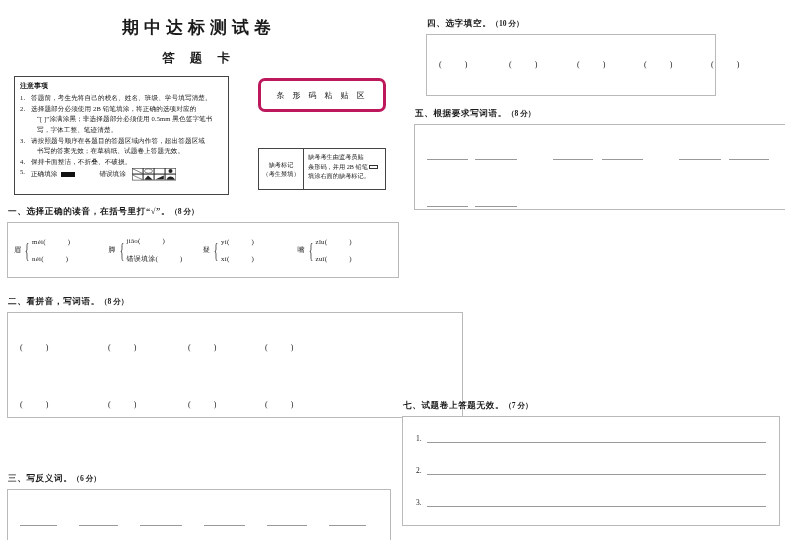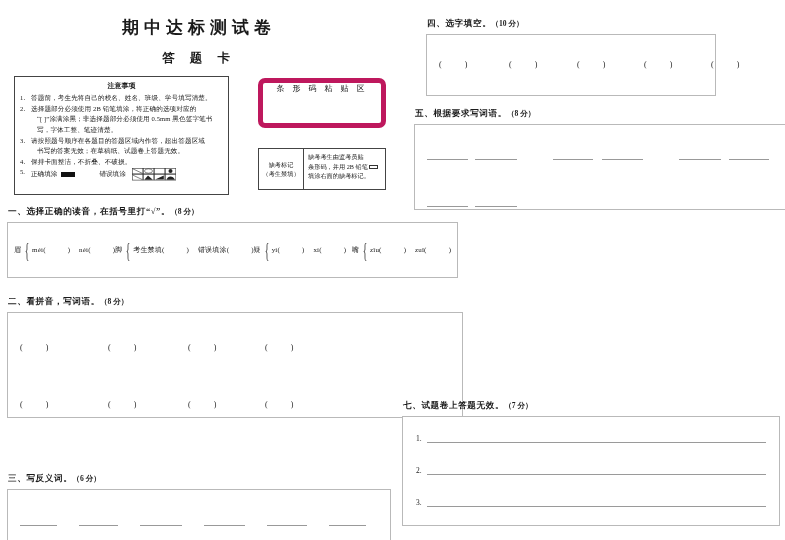--- a/index.html
+++ b/index.html
@@ -31,39 +31,39 @@
     font-weight: bold;
     letter-spacing: 6px;
     margin-top: 11px;
   }
 
   
   .notice-box {
     position:absolute; left:8px; top:76px; width:215px; height:119px;
     border:1px solid #444; padding:4px 5px 2px 5px;
   }
-  .notice-head { text-align:center; font-size:7px; font-weight:bold; margin-bottom:2px; }
+  .notice-head { font-size:7px; font-weight:bold; margin-bottom:2px; }
   .notice-list { margin:0; padding:0; list-style:none; }
   .notice-list li {
     font-size:6.6px; line-height:10.4px; letter-spacing:0.1px;
     position:relative; padding-left:11px; margin-bottom:0.5px;
   }
   .notice-list li .num { position:absolute; left:0; top:0; }
   .notice-list li .sub { display:block; padding-left:6px; }
   .mark-row { display:flex; align-items:center; font-size:6.6px; gap:4px; padding-left:11px; position:relative; margin-top:1px;}
   .mark-row .num { position:absolute; left:0; top:0; }
   .blk { display:inline-block; width:14px; height:5px; background:#111; vertical-align:middle; }
   .wrong-grid { display:inline-block; vertical-align:middle; margin-left:2px; }
   .wrong-grid svg { display:block; }
 
   
   .barcode-box {
-    position:absolute; left:252px; top:78px; width:128px; height:50px;
-    border:5px solid #be185d; border-radius:7px;
-    display:flex; justify-content:center;
+    position:absolute; left:252px; top:78px; width:128px; height:34px;
+    border:3px solid #be185d; border-radius:7px;
+    display:flex; align-items:center; justify-content:center;
   }
   .barcode-box span { font-size:8px; letter-spacing:3px; }
   .absent-box {
     position:absolute; left:252px; top:148px; width:128px; height:42px;
     border:1px solid #444; display:flex;
   }
   .absent-l {
     width:45px; border-right:1px solid #444;
     display:flex; flex-direction:column; align-items:center; justify-content:center;
     font-size:6.2px; line-height:9px; text-align:center;
@@ -77,21 +77,21 @@
     margin:0 0 4px 1px; white-space:nowrap;
   }
   .sec-title .pts { font-weight:bold; font-size:7.6px; letter-spacing:0; }
   .answer-box { border:1px solid #b9b9b9; background:#fff; position:relative; }
 
   
   .pinyin-row { display:flex; height:100%; align-items:center; padding:0 6px; }
   .pinyin-item { display:flex; align-items:center; flex:1; }
   .pinyin-char { font-size:7px; margin-right:1px; }
   .brace { font-size:21px; line-height:0; transform:scaleX(0.45); display:inline-block; font-weight:100; color:#333; }
-  .pinyin-opts { display:flex; gap:9px; }
+  .pinyin-opts { display:flex; flex-direction:column; gap:9px; }
   .pinyin-opt { font-size:7px; white-space:nowrap; letter-spacing:0.2px; }
   .pinyin-opt .paren { letter-spacing:0; }
   .pinyin-opt .gap { display:inline-block; width:22px; }
 
   
   .paren-row { display:flex; align-items:center; }
   .paren-cell { font-size:8px; white-space:nowrap; }
   .paren-cell .gap { display:inline-block; width:23px; }
 
   
@@ -180,39 +180,39 @@
       <div class="absent-r">
         <div>缺考考生由监考员贴</div>
         <div>
           <span>条形码，并用 2B 铅笔</span>
           <span class="tiny-rect"></span>
         </div>
         <div>填涂右面的缺考标记。</div>
       </div>
     </div>
 
-    <div style="position:absolute;left:1px;top:206px;width:451px;font-family:Liberation Serif, serif;">
+    <div style="position:absolute;left:1px;top:206px;width:392px;font-family:Liberation Serif, serif;">
       <div class="sec-title">
         <span>一、选择正确的读音，在括号里打“√”。</span><span class="pts">（8 分）</span>
       </div>
       <div class="answer-box" style="height:56px;">
         <div class="pinyin-row">
           <div class="pinyin-item">
             <span class="pinyin-char">眉</span>
             <span class="brace">{</span>
             <span class="pinyin-opts">
               <span class="pinyin-opt"><span>méi(</span><span class="gap"></span><span class="paren">)</span></span>
               <span class="pinyin-opt"><span>néi(</span><span class="gap"></span><span class="paren">)</span></span>
             </span>
           </div>
           <div class="pinyin-item">
             <span class="pinyin-char">脚</span>
             <span class="brace">{</span>
             <span class="pinyin-opts">
-              <span class="pinyin-opt"><span>考生禁填(</span><span class="gap"></span><span class="paren">)</span></span>
+              <span class="pinyin-opt"><span>jiǎo(</span><span class="gap"></span><span class="paren">)</span></span>
               <span class="pinyin-opt"><span>错误填涂(</span><span class="gap"></span><span class="paren">)</span></span>
             </span>
           </div>
           <div class="pinyin-item">
             <span class="pinyin-char">疑</span>
             <span class="brace">{</span>
             <span class="pinyin-opts">
               <span class="pinyin-opt"><span>yí(</span><span class="gap"></span><span class="paren">)</span></span>
               <span class="pinyin-opt"><span>xí(</span><span class="gap"></span><span class="paren">)</span></span>
             </span>

